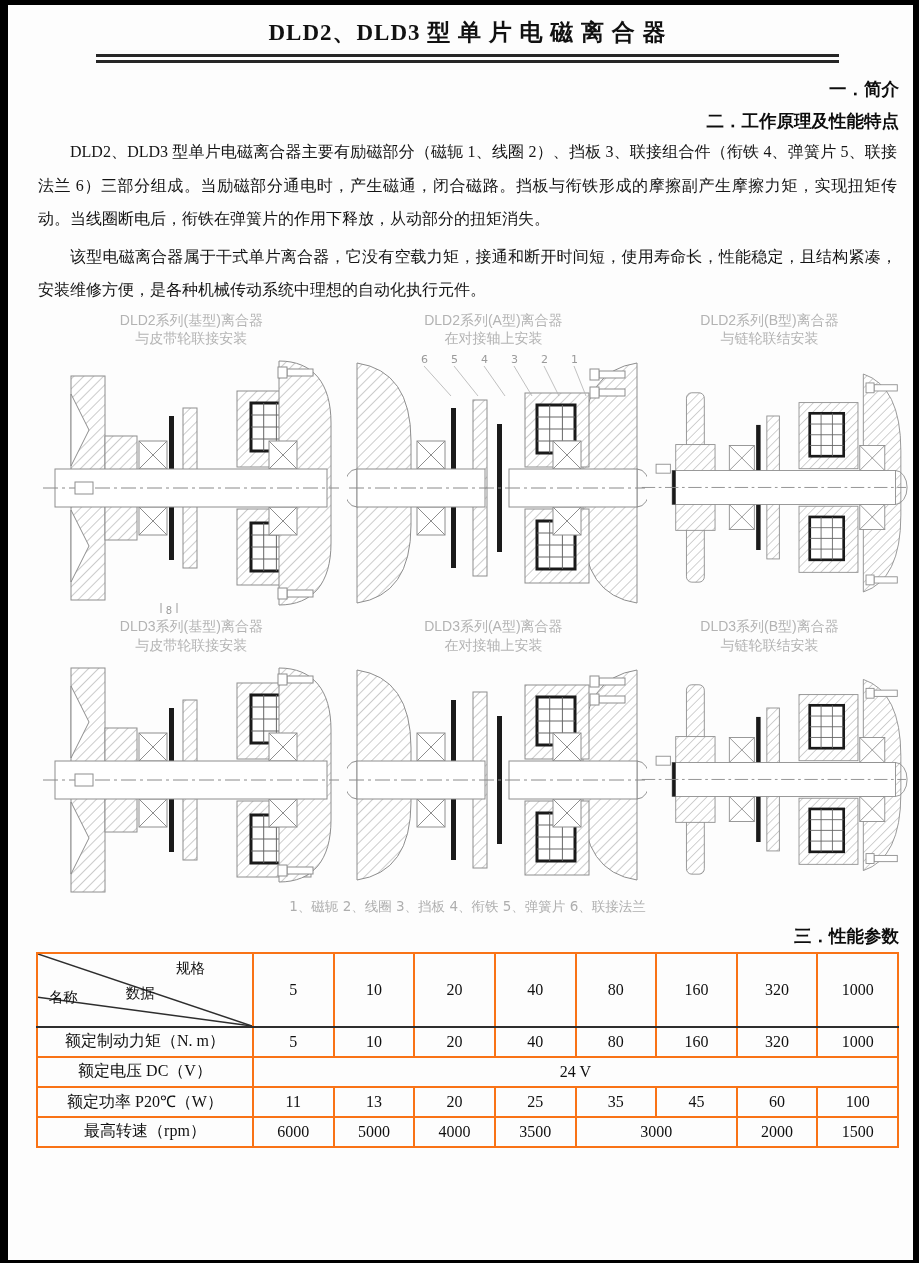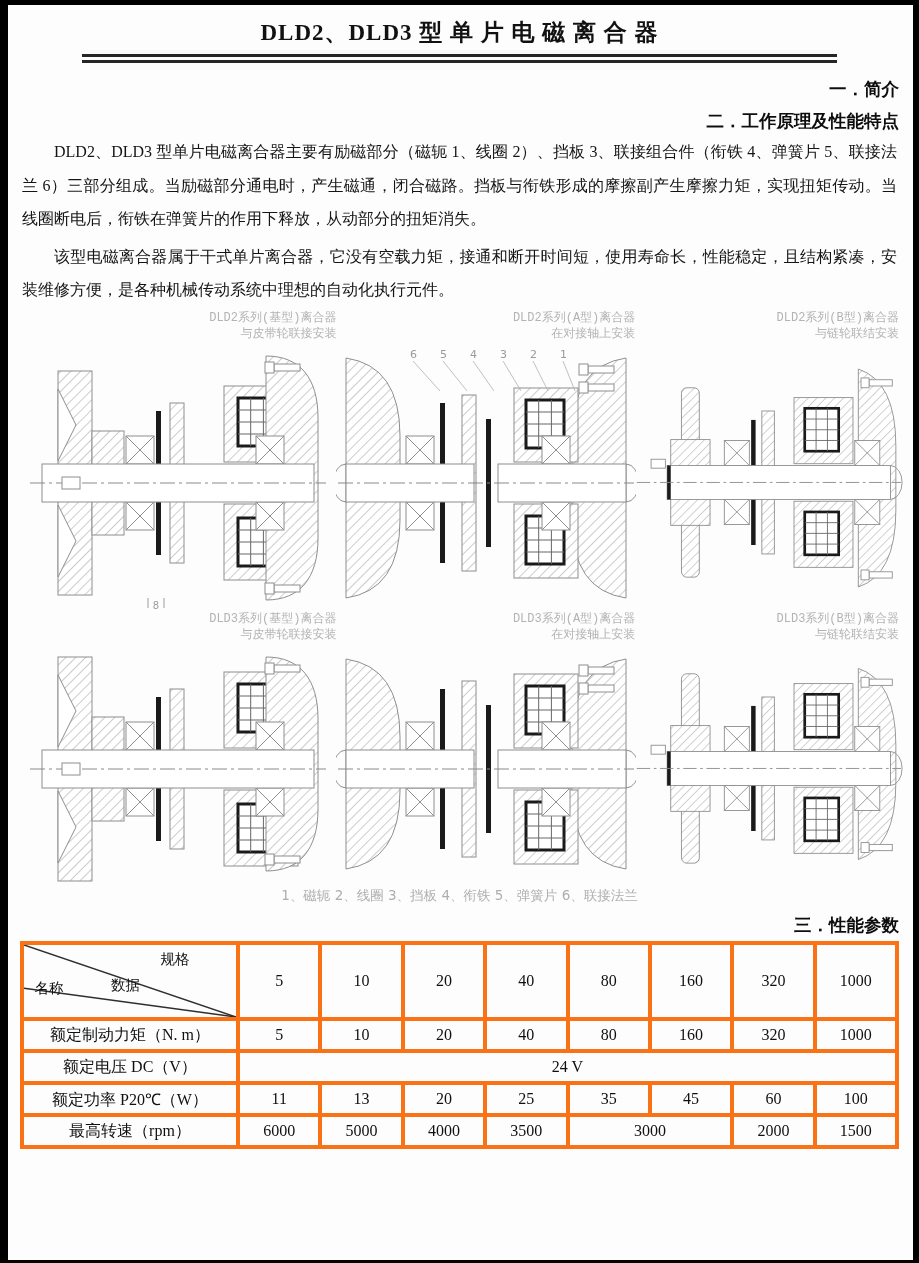--- a/index.html
+++ b/index.html
@@ -2,21 +2,21 @@
 <html><head>
 <meta charset="utf-8">
 <style>
   html,body{margin:0;padding:0;}
   body{
     width:919px;height:1263px;background:#000;position:relative;overflow:hidden;
     font-family:"Liberation Serif", serif;
   }
   .page{
     position:absolute;left:8px;top:5px;width:905px;height:1255px;
-    background:#fdfdfd;box-sizing:border-box;padding:6px 14px 0 12px;overflow:hidden;
+    background:#fdfdfd;box-sizing:border-box;padding:6px 14px 0 28px;overflow:hidden;
     color:#111;
   }
   .doc-title{
     text-align:center;font-size:23px;font-weight:bold;letter-spacing:1px;
     margin:6px 0 6px 0;font-family:"Liberation Serif", serif;
   }
   .double-rule{
     width:86%;margin:0 auto 14px auto;height:3px;
     border-top:3px solid #262626;border-bottom:3px solid #262626;
   }
@@ -25,34 +25,33 @@
     font-family:"Liberation Sans", sans-serif;color:#0d0d0d;text-align:right;
   }
   .para{
     font-size:16px;line-height:2.1;text-align:justify;text-indent:2em;
     margin:2px 2px 4px 2px;color:#141414;
   }
   .diag-row{display:flex;width:100%;align-items:flex-start;}
   .diag{margin:0;padding:0;text-align:center;}
   .diag.c1{width:36%;} .diag.c2{width:34%;} .diag.c3{width:30%;}
   .diag-caption{
-    font-family:Liberation Mono, monospace;color:#b3b3b3;font-size:12px;line-height:1.3;
+    font-family:Liberation Sans, sans-serif;color:#b3b3b3;font-size:14px;line-height:1.3;
     margin-bottom:2px;
-    text-align:right;
   }
   .diag svg{display:block;margin:0 auto;}
   .parts-legend{
     text-align:center;font-family:"DejaVu Sans", sans-serif;color:#aeaeae;
     font-size:13.5px;margin:4px 0 4px 0;
   }
   table.params{
     border-collapse:collapse;width:100%;margin:4px 0 2px 0;table-layout:fixed;
   }
   table.params td,table.params th{
-    border:4px solid #f97316;font-weight:normal;
+    border:2px solid #f97316;font-weight:normal;
     font-size:16px;text-align:center;padding:1px 4px;color:#101010;
     font-family:"Liberation Serif", serif;
   }
   table.params{border:2px solid #2e2e2e;}
   tr.hdr td, tr.hdr th{height:70px;border-bottom:2px solid #2e2e2e;}
   tr.datarow td{height:26px;}
   td.rowlabel{text-align:left;padding-left:8px;font-size:15.5px;}
   th.corner{position:relative;padding:0;}
   th.corner .lbl{
     position:absolute;font-size:14.5px;font-weight:normal;color:#101010;

